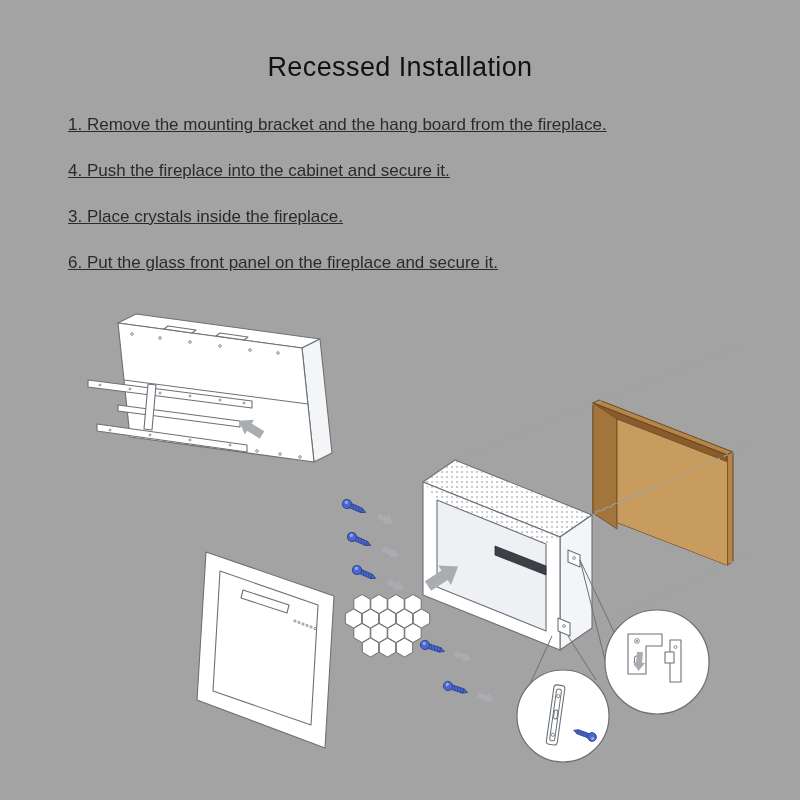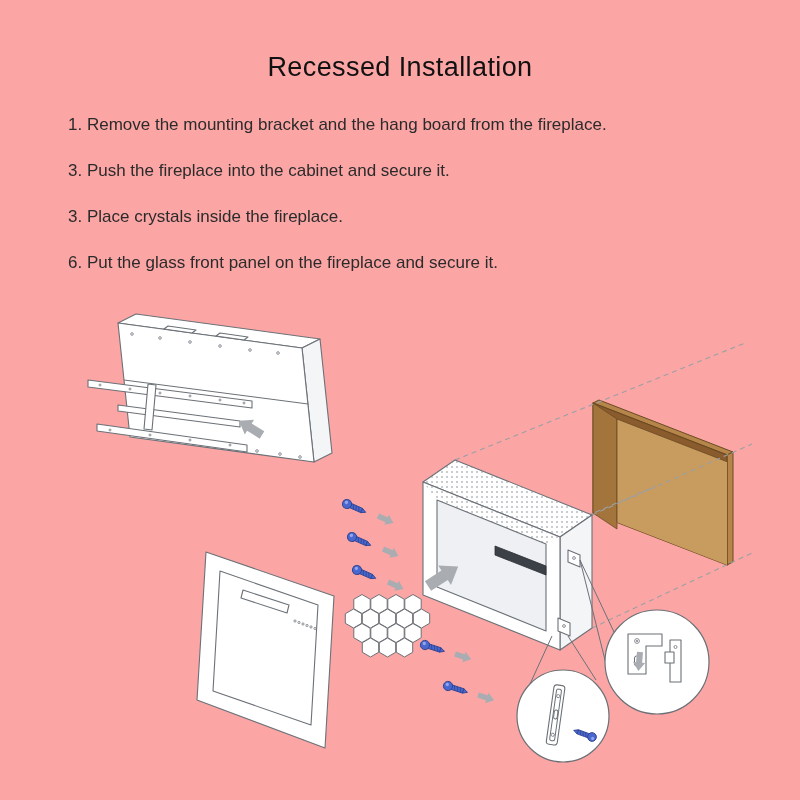--- a/index.html
+++ b/index.html
@@ -1,41 +1,41 @@
 <!DOCTYPE html>
 <html><head>
 <meta charset="utf-8">
 <style>
   html,body{margin:0;padding:0;background:#ffffff;}
   body{width:800px;height:800px;font-family:"Liberation Sans",sans-serif;color:#1c1c1c;}
-  .page{position:relative;width:800px;height:800px;overflow:hidden;background:#fca5a5;}
+  .page{position:relative;width:800px;height:800px;overflow:hidden;background:#a3a3a3;}
   .title{position:absolute;top:52px;left:0;width:100%;text-align:center;
          font-size:27px;font-weight:400;margin:0;letter-spacing:.4px;color:#111;}
   .steps{position:absolute;top:115px;left:68px;right:40px;}
-  .step{font-size:17px;line-height:20px;margin:0 0 26px 0;color:#2b2b2b;}
+  .step{font-size:17px;line-height:20px;margin:0 0 26px 0;color:#2b2b2b;text-decoration:underline;}
   .figure{position:absolute;left:0;top:290px;width:800px;height:510px;}
   svg{display:block;}
   .wire{fill:#ffffff;stroke:#6b7177;stroke-width:1.1;stroke-linejoin:round;}
   .wlite{fill:#f4f5f7;stroke:#6b7177;stroke-width:1.1;stroke-linejoin:round;}
   .winner{fill:#eef0f3;stroke:#6b7177;stroke-width:1.1;stroke-linejoin:round;}
   .wireN{fill:none;stroke:#6b7177;stroke-width:1.1;stroke-linejoin:round;}
   .dotc{fill:none;stroke:#7d838a;stroke-width:0.9;}
   .dash{fill:none;stroke:#9aa0a5;stroke-width:1.1;stroke-dasharray:5 4;}
   .thin{fill:none;stroke:#6b7177;stroke-width:1;}
 </style>
 </head>
 <body>
 
 <div class="page">
 
   <h1 class="title">Recessed Installation</h1>
 
   <div class="steps">
     <p class="step">1. Remove the mounting bracket and the hang board from the fireplace.</p>
-    <p class="step">3. Push the fireplace into the cabinet and secure it.</p>
+    <p class="step">4. Push the fireplace into the cabinet and secure it.</p>
     <p class="step">3. Place crystals inside the fireplace.</p>
     <p class="step">6. Put the glass front panel on the fireplace and secure it.</p>
   </div>
 
   <div class="figure">
   <svg width="800" height="510" viewBox="0 0 800 510" xmlns="http://www.w3.org/2000/svg">
     <defs>
       <pattern id="dotpat" width="5" height="5" patternUnits="userSpaceOnUse">
         <circle cx="2" cy="2" r="0.8" fill="#848a91"></circle>
       </pattern>

